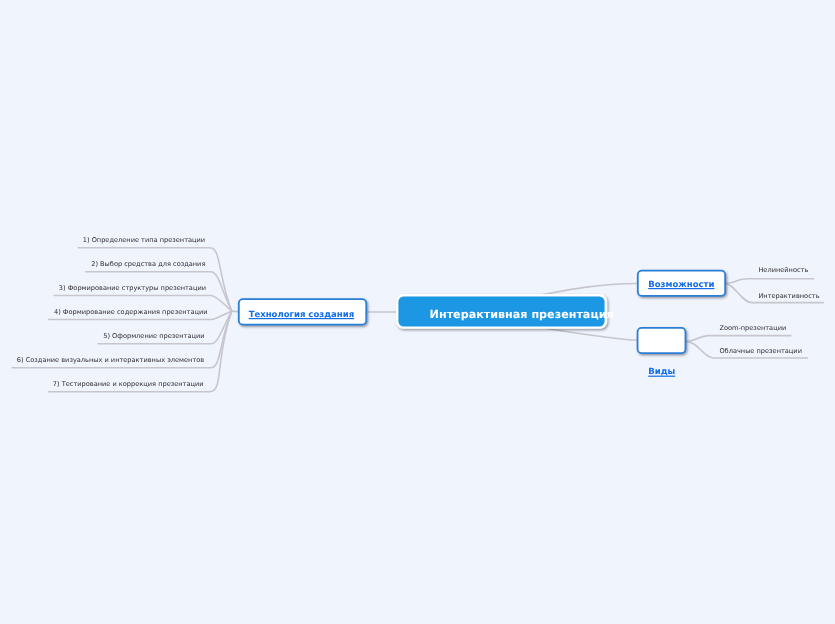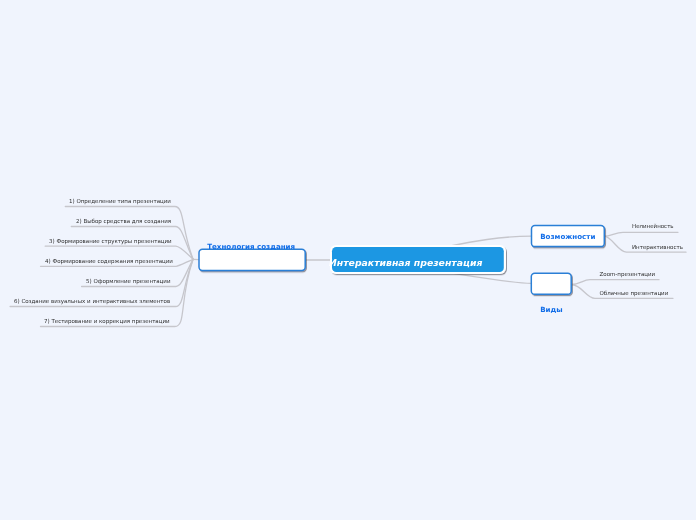--- a/index.html
+++ b/index.html
@@ -2,21 +2,21 @@
 <html><head>
 <meta charset="utf-8">
 <style>
   html,body{margin:0;padding:0;}
   body{width:696px;height:520px;background:#f0f4fd;overflow:hidden;
        font-family:"DejaVu Sans",sans-serif;}
   #stage{position:relative;width:696px;height:520px;}
   svg#art{position:absolute;left:0;top:0;width:696px;height:520px;}
   .lbl{position:absolute;white-space:nowrap;}
   .central-lbl{color:#ffffff;font-weight:bold;font-size:9.3px;}
-  .node-lbl{color:#116de8;font-weight:bold;font-size:7.1px;}
+  .node-lbl{color:#116de8;font-weight:bold;font-size:7.1px;text-decoration:underline;}
   .leaf{position:absolute;font-size:5.5px;color:#2e2e2e;white-space:nowrap;}
 </style>
 </head>
 <body>
 
 <div id="stage">
 
   <svg id="art" viewBox="0 0 696 520">
     <defs>
       <filter id="sh" x="-30%" y="-30%" width="180%" height="200%">
@@ -44,22 +44,22 @@
 
     <g filter="url(#sh)">
       <rect x="330" y="245" width="176" height="29" rx="6" fill="#ffffff"></rect>
       <rect x="199" y="249.3" width="106.2" height="21.2" rx="3.4" fill="#ffffff" stroke="#2b7fd6" stroke-width="1.5"></rect>
       <rect x="531.5" y="225.5" width="72.8" height="21.1" rx="3.4" fill="#ffffff" stroke="#2b7fd6" stroke-width="1.5"></rect>
       <rect x="531.3" y="273.2" width="39.9" height="21.1" rx="3.4" fill="#ffffff" stroke="#2b7fd6" stroke-width="1.5"></rect>
     </g>
     <rect x="332" y="247" width="171.8" height="25" rx="4.3" fill="#1c97e3"></rect>
   </svg>
 
-  <div class="lbl central-lbl" style="left:329px;top:256.9px;font-style:italic;">Интерактивная презентация</div>
-  <div class="lbl node-lbl" style="left:207.2px;top:242px;">Технология создания</div>
+  <div class="lbl central-lbl" style="left:358px;top:256.9px;">Интерактивная презентация</div>
+  <div class="lbl node-lbl" style="left:207.2px;top:257px;">Технология создания</div>
   <div class="lbl node-lbl" style="left:540.2px;top:232.1px;">Возможности</div>
   <div class="lbl node-lbl" style="left:540.2px;top:280.1px;margin-top:25px;">Виды</div>
 
   <div class="leaf" style="left:69px;top:197.9px;">1) Определение типа презентации</div>
   <div class="leaf" style="left:76px;top:217.9px;">2) Выбор средства для создания</div>
   <div class="leaf" style="left:49px;top:237.9px;">3) Формирование структуры презентации</div>
   <div class="leaf" style="left:45px;top:257.9px;">4) Формирование содержания презентации</div>
   <div class="leaf" style="left:86px;top:277.9px;">5) Оформление презентации</div>
   <div class="leaf" style="left:14px;top:297.9px;">6) Создание визуальных и интерактивных элементов</div>
   <div class="leaf" style="left:44px;top:317.9px;">7) Тестирование и коррекция презентации</div>

